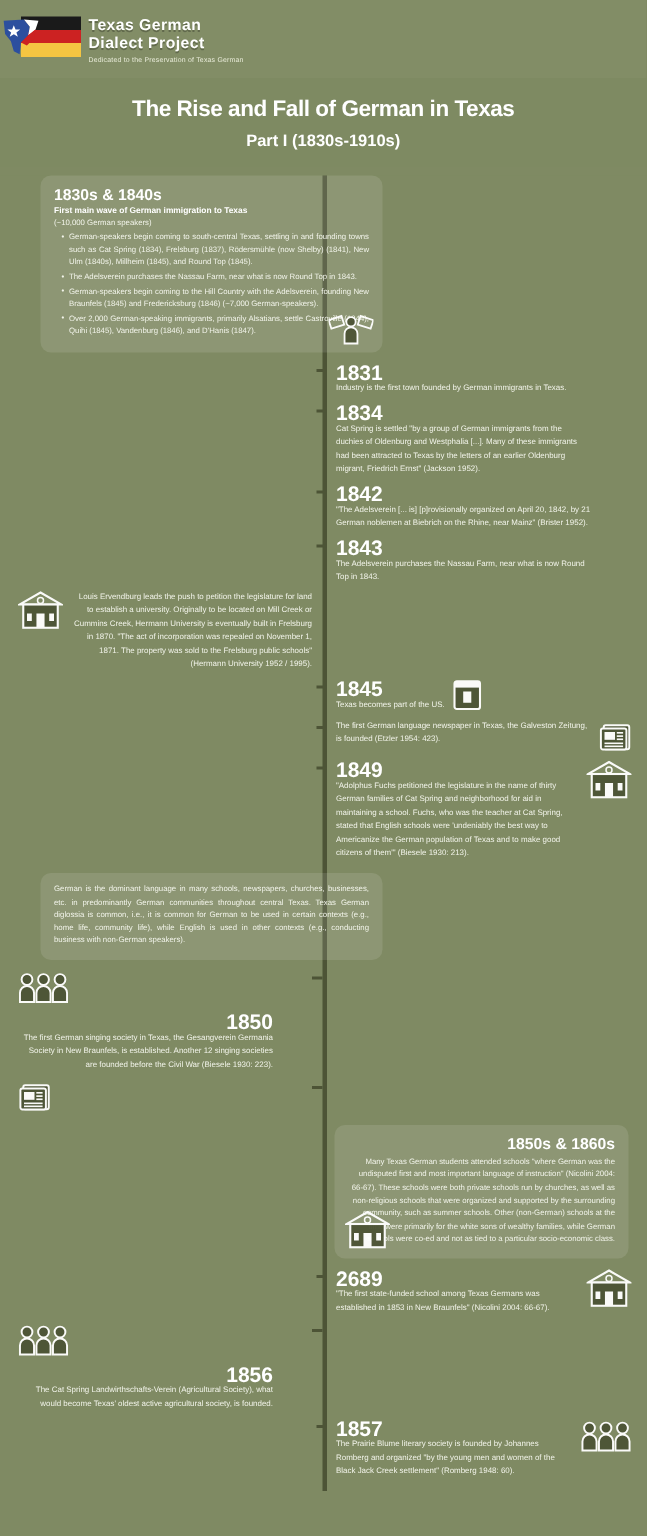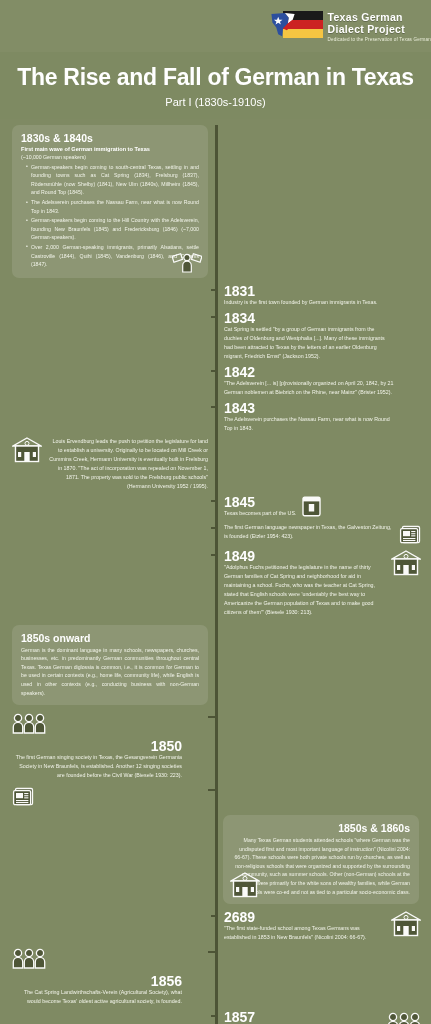--- a/index.html
+++ b/index.html
@@ -15,21 +15,21 @@
     color: #ffffff;
     position: relative;
   }
 
   
   .logo-bar {
     background: #828d66;
     height: 52px;
     display: flex;
     align-items: center;
-    justify-content: flex-end;
+    justify-content: flex-start;
   }
   .logo-wrap { display: flex; align-items: flex-start; gap: 5px; }
   .flag-mark {
     width: 54px; height: 34px;
     position: relative;
     flex: none;
   }
   .flag-de {
     position: absolute; left: 14px; top: 2px;
     width: 40px; height: 27px;
@@ -56,29 +56,29 @@
     text-align: center;
   }
 
   
   .title-band {
     background: #7e8a62;
     padding: 13px 10px 11px;
     text-align: center;
   }
   .main-title {
-    font-size: 23px;
+    font-size: 15px;
     font-weight: bold;
     letter-spacing: -.3px;
     line-height: 1.05;
     color: #ffffff;
   }
   .sub-title {
     font-size: 11px;
-    font-weight: normal;
+    font-weight: bold;
     margin-top: 7px;
     color: #ffffff;
   }
 
   
   .body-wrap {
     position: relative;
     background: #7f8a63;
     padding-bottom: 6px;
   }
@@ -94,21 +94,21 @@
   .row { position: relative; display: block; }
 
   
   .box {
     background: rgba(255,255,255,.11);
     border-radius: 7px;
     padding: 7px 9px 8px;
     position: relative;
     box-sizing: border-box;
   }
-  .box-left  { margin: 6px 10px 4px 12px; width: 196px; }
+  .box-left  { margin: 6px 10px 4px 27px; width: 228px; }
   .box-right { margin: 6px 20px 4px 10px; width: 196px; margin-left: 223px; }
   .box-h {
     font-size: 10.5px;
     font-weight: bold;
     color: #ffffff;
     margin-bottom: 2px;
   }
   .box-h.r { text-align: right; }
   .box-sub {
     font-size: 5.6px;
@@ -338,21 +338,20 @@
           <rect x="12.3" y="15" width="5.4" height="9.5" fill="#ffffff"></rect>
           <rect x="6" y="15" width="3.2" height="5" fill="#ffffff"></rect>
           <rect x="20.8" y="15" width="3.2" height="5" fill="#ffffff"></rect>
         </svg>
       </div>
     </div>
   </div>
 
   <div class="row">
     <div class="box box-left">
-      <div class="box-h">1850s onward</div>
       <div class="box-p">German is the dominant language in many schools, newspapers, churches, businesses, etc. in predominantly German communities throughout central Texas. Texas German diglossia is common, i.e., it is common for German to be used in certain contexts (e.g., home life, community life), while English is used in other contexts (e.g., conducting business with non-German speakers).</div>
     </div>
   </div>
 
   <div class="ev left">
     <div class="ev-tick"></div>
     <div class="ev-inner">
       <div class="icon">
         <svg width="34" height="22" viewBox="0 0 34 22">
           <g fill="#4d5436" stroke="#ffffff" stroke-width="1.3">

